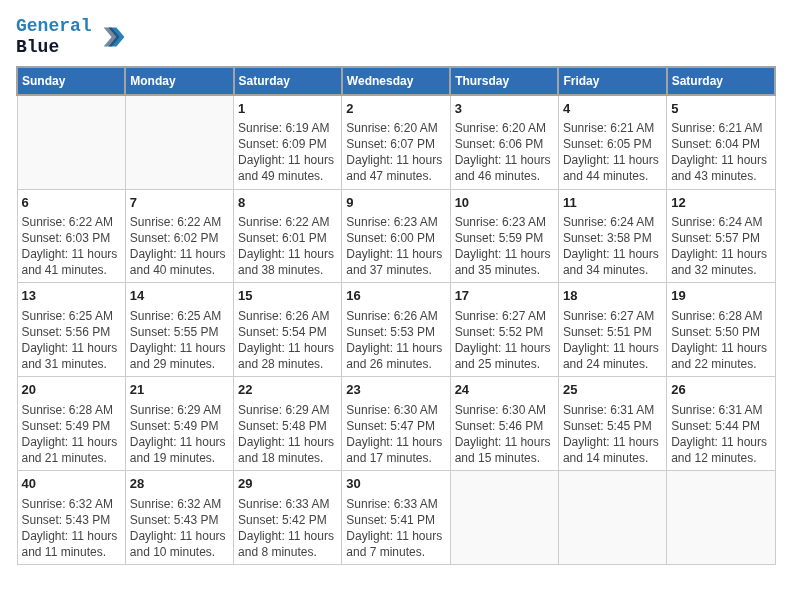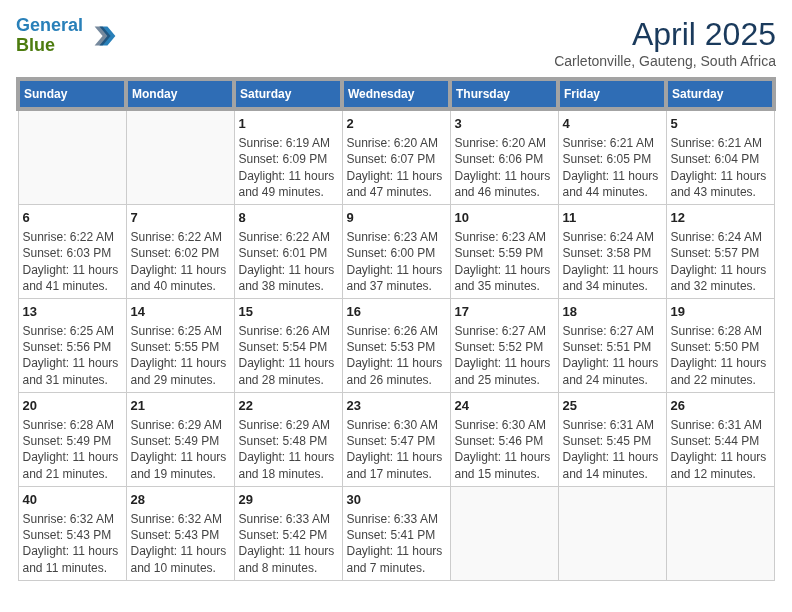--- a/index.html
+++ b/index.html
@@ -22,20 +22,21 @@
       gap: 0;
     }
     .logo-text {
       font-size: 18px;
       font-weight: bold;
       color: #1a3a5c;
       line-height: 1.1;
     }
     .logo-text span {
       color: #2980b9;
+      font-family: Liberation Mono, monospace;
     }
     .logo-icon {
       width: 32px;
       height: 32px;
       margin-left: 2px;
     }
     .title-area {
       text-align: right;
     }
     .month-title {
@@ -52,21 +53,21 @@
       border-collapse: collapse;
       font-size: 11px;
     }
     .calendar th {
       background: #2f6db5;
       color: #fff;
       padding: 6px 4px;
       text-align: left;
       font-size: 12px;
       font-weight: bold;
-      border: 4px solid #a3a3a3;
+      border: 2px solid #a3a3a3;
     }
     .calendar td {
       vertical-align: top;
       border: 1px solid #ccc;
       padding: 4px;
       width: calc(100% / 7);
       height: 80px;
       color: #333;
       line-height: 1.4;
     }
@@ -88,32 +89,28 @@
   </style>
 </head>
 <body>
 
 <div class="header">
   <div class="logo">
     <div>
       <div style="display:flex;align-items:center;">
         <div class="logo-text">
           <span>General</span><br>
-          <span style="color:#4d7c0f;">Blue</span>
+          <span style="color:#0f172a;">Blue</span>
         </div>
         <svg class="logo-icon" viewBox="0 0 40 40">
           <polygon points="28,8 38,20 28,32 18,32 28,20 18,8" fill="#2980b9"></polygon>
           <polygon points="22,8 32,20 22,32 12,32 22,20 12,8" fill="#1a3a5c" opacity="0.6"></polygon>
         </svg>
       </div>
     </div>
-  </div>
-  <div class="title-area">
-    <div class="month-title">April 2025</div>
-    <div class="subtitle">Carletonville, Gauteng, South Africa</div>
   </div>
 </div>
 
 <table class="calendar">
   <thead>
     <tr>
     <th>Sunday</th>
         <th>Monday</th>
         <th>Saturday</th>
         <th>Wednesday</th>

